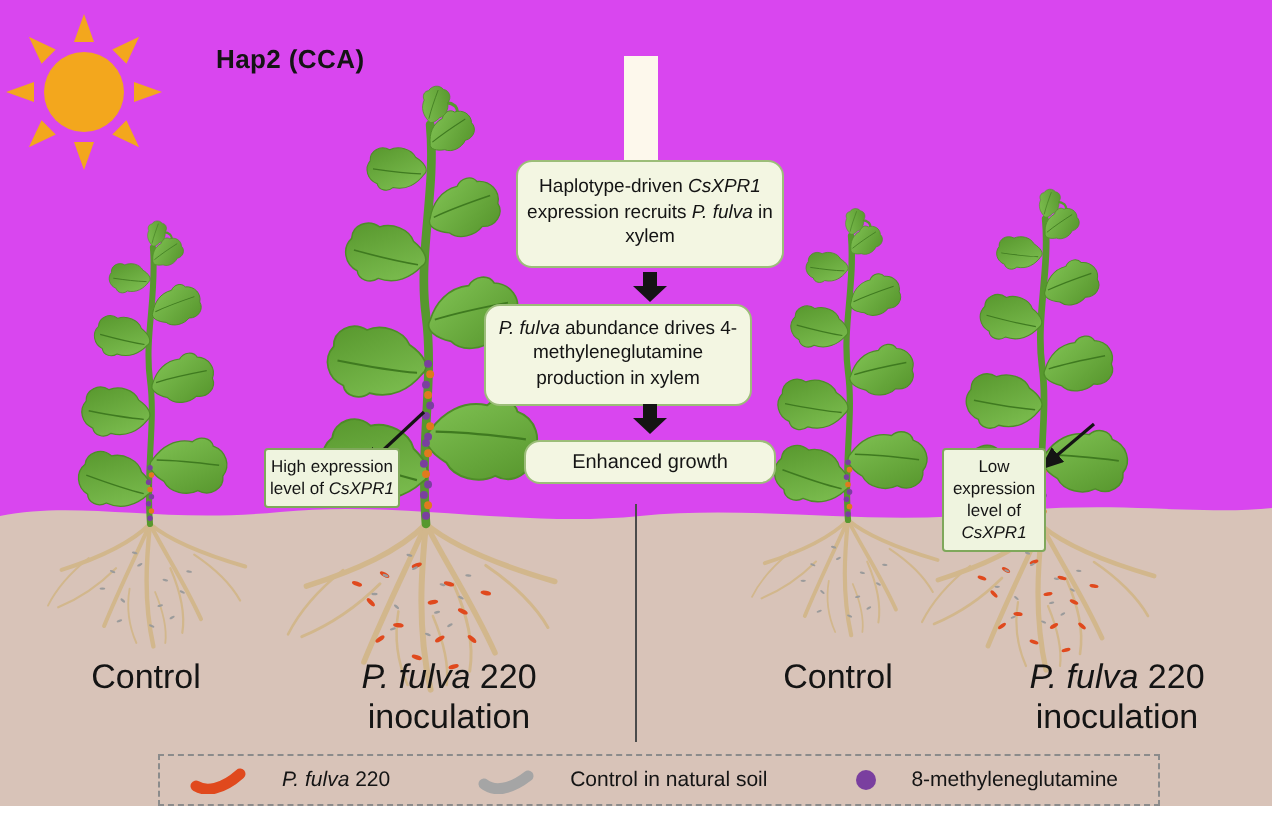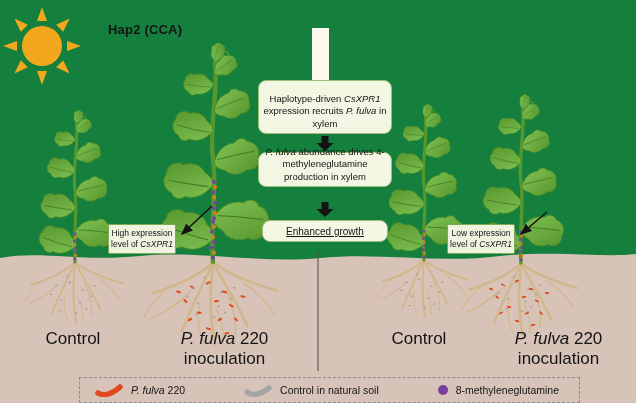--- a/index.html
+++ b/index.html
@@ -1,53 +1,53 @@
 <!DOCTYPE html>
 <html><head>
 <meta charset="utf-8">
 <style>
   html,body{margin:0;padding:0;background:#fff;}
   .scene{
     position:relative;width:636px;height:407px;overflow:hidden;
-    background:#15803d;font-family:"Liberation Sans",sans-serif;color:#141414;
+    background:#d946ef;font-family:"Liberation Sans",sans-serif;color:#141414;
   }
   svg.bg{position:absolute;left:0;top:0;width:636px;height:407px;}
   .overlay{position:absolute;left:0;top:0;width:636px;height:407px;}
   .title{position:absolute;font-weight:bold;font-size:13px;letter-spacing:.2px;}
   .title.hap2{left:108px;top:22px;width:160px;}
   .title.hap1{left:450px;top:24px;width:160px;}
   .flowbox{
     position:absolute;background:#f3f6e2;border:1.4px solid #9cbd79;border-radius:8px;
-    box-sizing:border-box;display:flex;align-items:flex-end;justify-content:center;
+    box-sizing:border-box;display:flex;align-items:center;justify-content:center;
     text-align:center;font-size:9.5px;line-height:1.3;padding:3px 3px;
   }
   .flowbox.b1{left:258px;top:80px;width:134px;height:54px;}
-  .flowbox.b2{left:258px;top:152px;width:134px;height:35px;}
-  .flowbox.b3{left:262px;top:220px;width:126px;height:22px;font-size:10px;text-decoration:underline;}
+  .flowbox.b2{left:242px;top:152px;width:134px;height:51px;}
+  .flowbox.b3{left:262px;top:220px;width:126px;height:22px;font-size:10px;}
   .blockarrow{position:absolute;width:18px;height:15px;}
   .blockarrow.a1{left:316px;top:136px;}
   .blockarrow.a2{left:316px;top:202px;}
   .callout{
     position:absolute;background:#eff4df;border:1.3px solid #7fa85b;border-radius:2px;
-    box-sizing:border-box;font-size:8.5px;line-height:1.3;text-align:center;padding:3px 2px;
+    box-sizing:border-box;font-size:8.5px;line-height:1.3;text-align:center;padding:3px 2px;margin-left:24px;
   }
   .callout.high{left:108px;top:224px;width:68px;min-height:27px;}
-  .callout.low{left:447px;top:224px;width:68px;min-height:27px;}
+  .callout.low{left:447px;top:224px;width:52px;min-height:27px;}
   .plantlabel{position:absolute;top:329px;font-size:17px;text-align:center;}
   .plantlabel.l1{left:38px;width:70px;}
   .plantlabel.l2{left:152px;width:145px;}
   .plantlabel.l3{left:384px;width:70px;}
   .plantlabel.l4{left:486px;width:145px;}
   .legend{
     position:absolute;left:79px;top:377px;width:501px;height:26px;
     border:1.3px dashed #8b8b8b;box-sizing:border-box;
     display:flex;align-items:center;justify-content:space-between;
     padding:0 20px 0 14px;font-size:10.5px;
   }
-  .legend-item{display:flex;align-items:center;gap:7px;}
+  .legend-item{display:flex;align-items:center;gap:17px;}
   .bottomstrip{position:absolute;left:0;top:403px;width:636px;height:4px;background:#ffffff;}
   em{font-style:italic;}
 </style>
 </head>
 <body>
 
 <div class="scene">
 
   <svg class="bg" viewBox="0 0 636 407">
     <defs>

